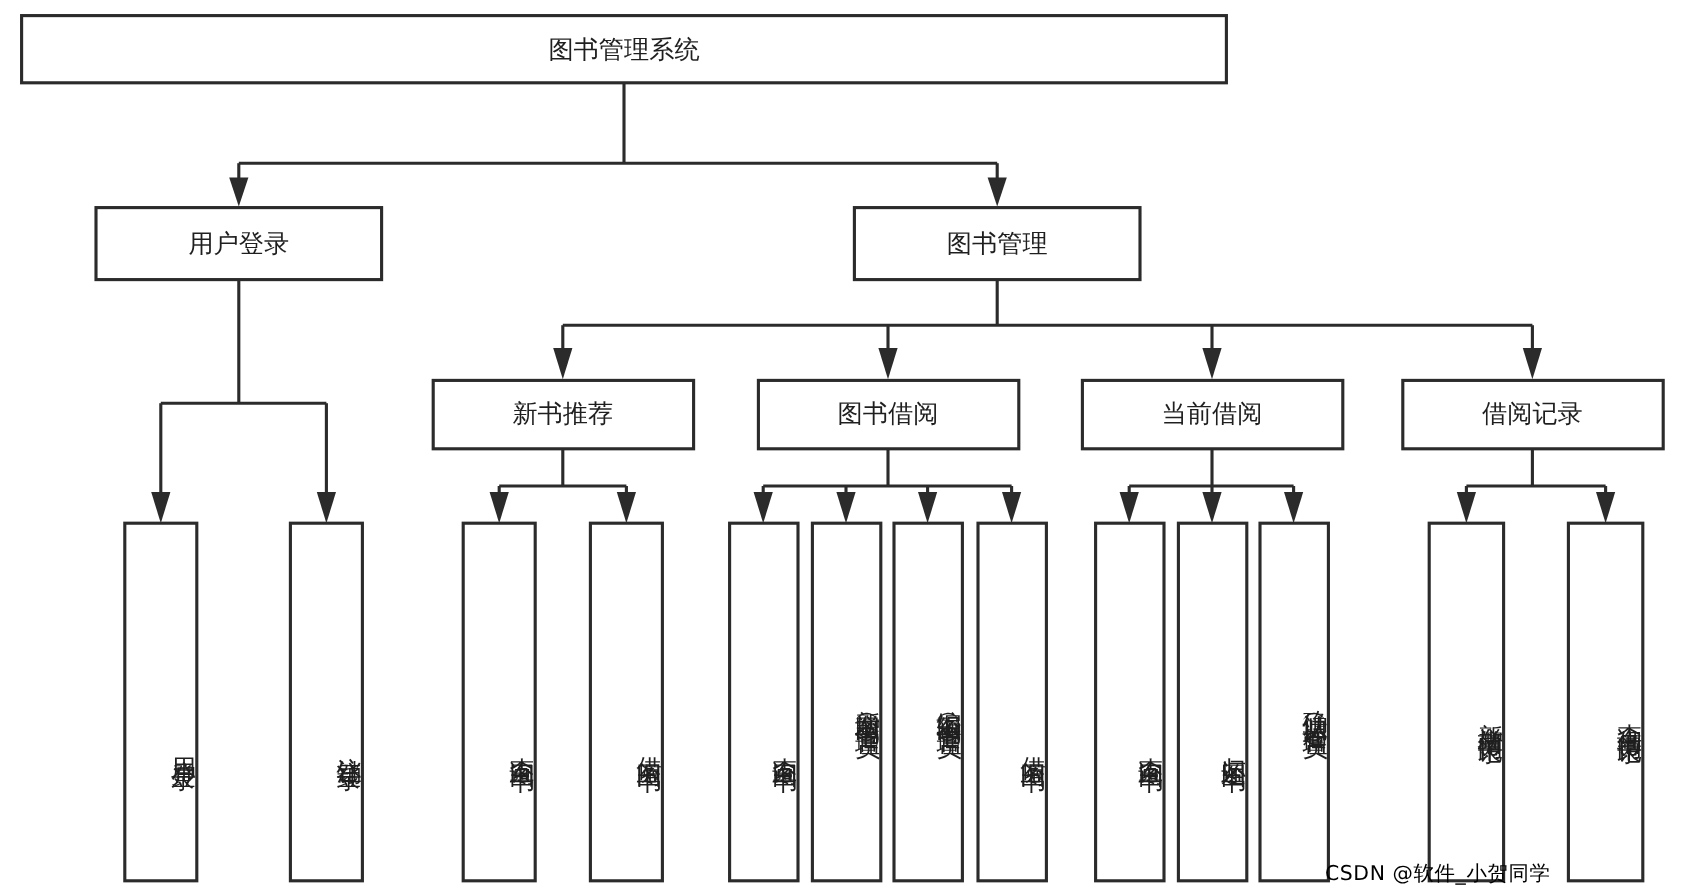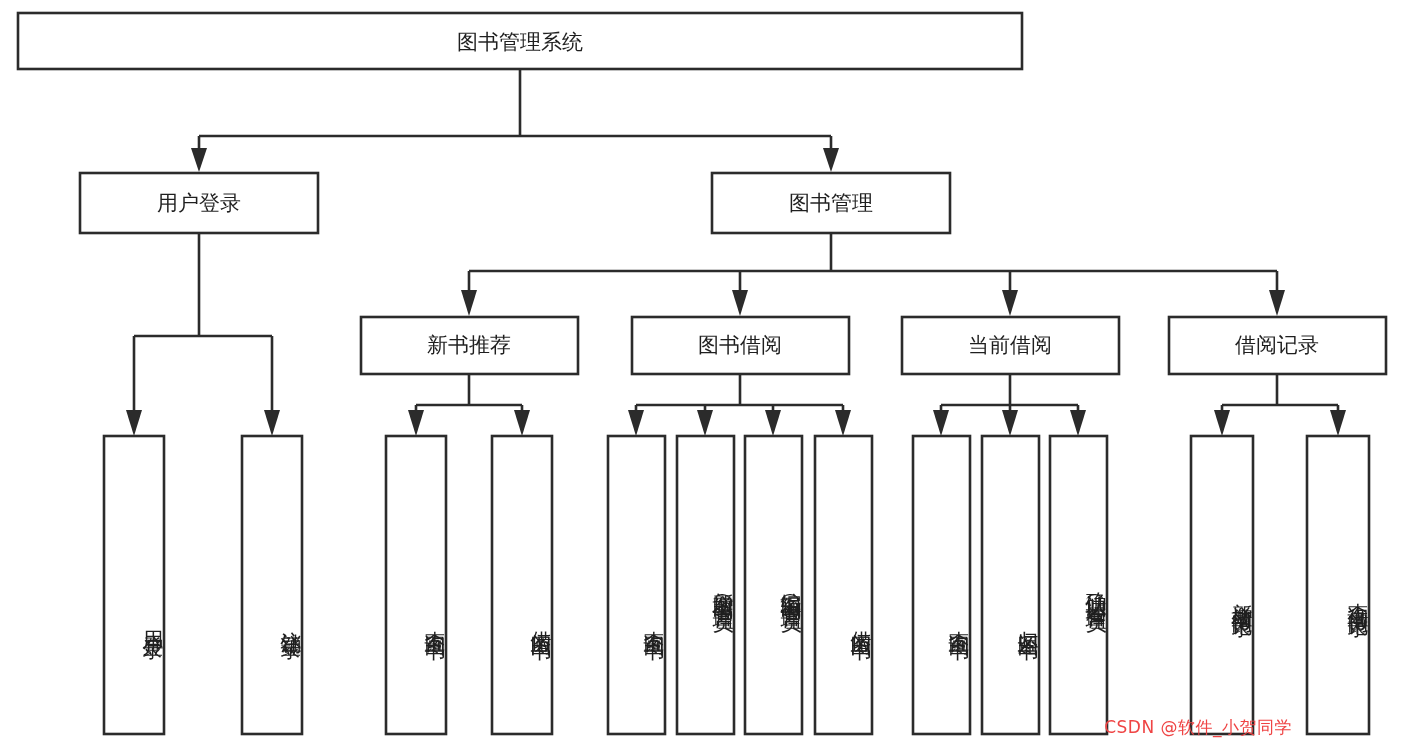--- a/index.html
+++ b/index.html
@@ -64,21 +64,21 @@
     align-items: flex-start;
     justify-content: center;
     pointer-events: none;
   }
   .watermark {
     position: absolute;
     right: 14px;
     bottom: 8px;
     font-family: "DejaVu Sans", "Liberation Sans", sans-serif;
     font-size: 17px;
-    color: #ef4444;
+    color: #000000;
     letter-spacing: 0.5px;
     white-space: nowrap;
   }
 </style>
 </head>
 <body>
 
 <div id="diagram-root">
 
   <svg class="tree" viewBox="0 0 1405 747">

